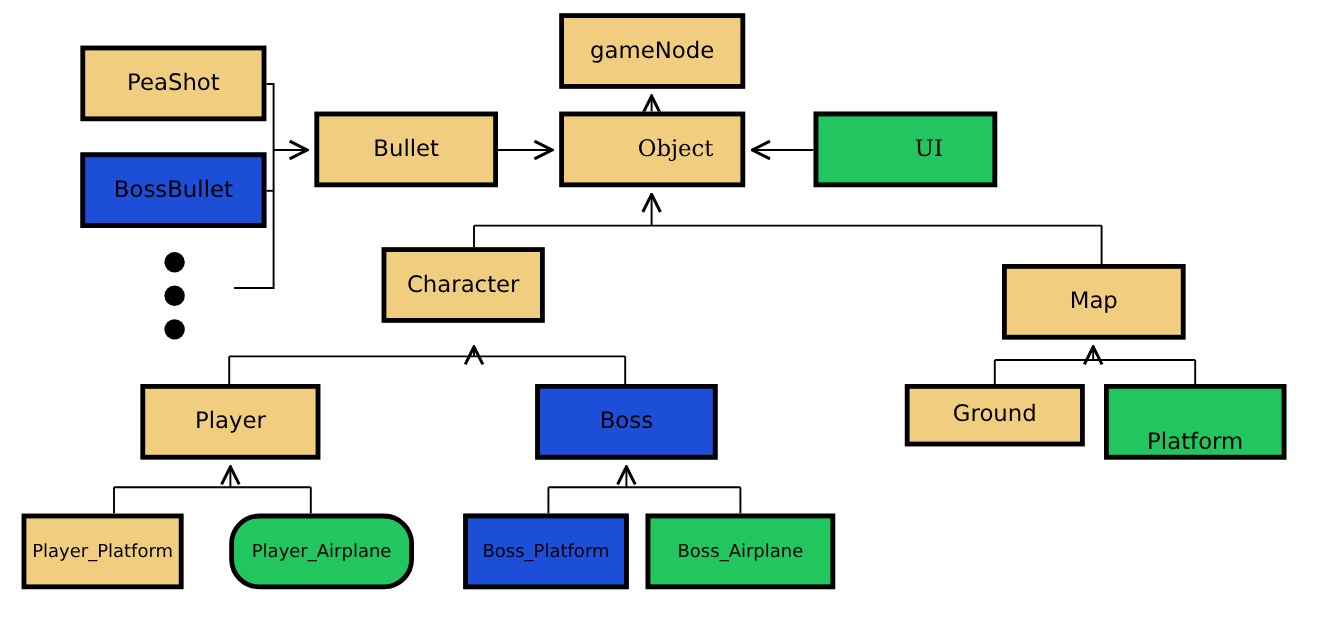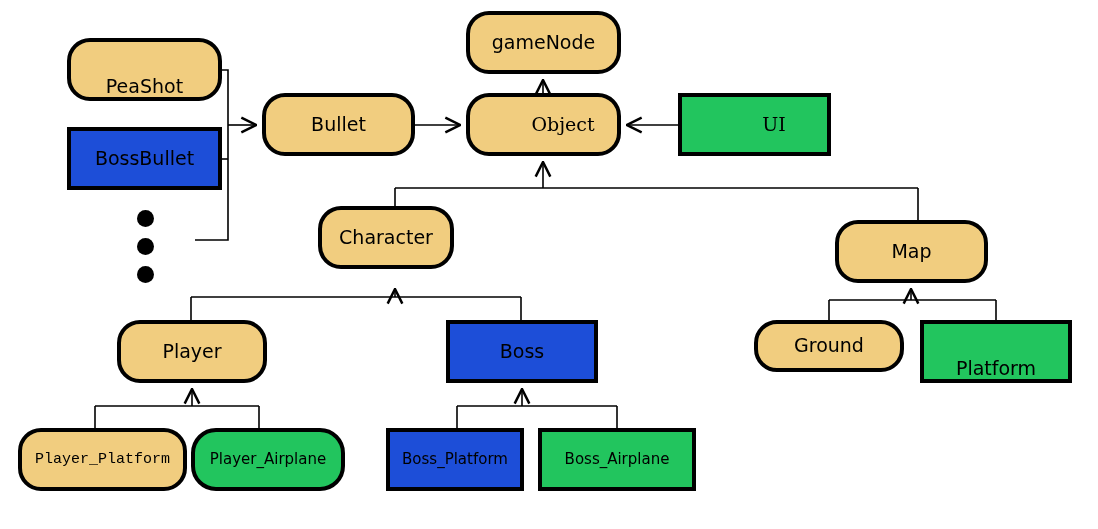--- a/index.html
+++ b/index.html
@@ -33,21 +33,21 @@
     text-align: center;
     color: #000000;
     line-height: 1.05;
     z-index: 3;
   }
   .node .lbl {
     display: block;
     padding: 0 4px;
     white-space: nowrap;
   }
-  .fill-yellow { background: #f1cd7f; border-radius: 23px; }
+  .fill-yellow { background: #f1cd7f; }
   .fill-pink   { background: #1d4ed8; }
   .fill-white  { background: #22c55e; }
 
   .sz-lg  { font-size: 19px; }
   .sz-sm  { font-size: 15px; }
   .serif  { font-family: "DejaVu Serif", "Liberation Serif", serif; margin-left: 39px; }
 
   .dot {
     position: absolute;
     width: 17px;
@@ -116,21 +116,21 @@
         <path d="M 522 389 L 522 406" marker-start="url(#arrow)"></path>
         <path d="M 457 406 L 617 406"></path>
         <path d="M 457 406 L 457 428"></path>
         <path d="M 617 406 L 617 428"></path>
       </g>
 
     </g>
   </svg>
 
   <div id="nodes">
-      <div class="node fill-yellow" style="left: 67px; top: 38px; width: 155px; height: 63px; align-items: flex-end;">
+      <div class="node fill-yellow" style="left: 67px; top: 38px; width: 155px; height: 63px;">
         <span class="lbl sz-lg">PeaShot</span>
       </div>
       <div class="node fill-pink" style="left: 67px; top: 127px; width: 155px; height: 63px;">
         <span class="lbl sz-lg">BossBullet</span>
       </div>
       <div class="node fill-yellow" style="left: 262px; top: 93px; width: 153px; height: 63px;">
         <span class="lbl sz-lg">Bullet</span>
       </div>
       <div class="node fill-yellow" style="left: 466px; top: 11px; width: 155px; height: 63px;">
         <span class="lbl sz-lg">gameNode</span>
@@ -152,21 +152,21 @@
       </div>
       <div class="node fill-pink" style="left: 446px; top: 320px; width: 152px; height: 63px;">
         <span class="lbl sz-lg">Boss</span>
       </div>
       <div class="node fill-yellow" style="left: 754px; top: 320px; width: 150px; height: 52px;">
         <span class="lbl sz-lg">Ground</span>
       </div>
       <div class="node fill-white" style="left: 920px; top: 320px; width: 152px; height: 63px; align-items: flex-end;">
         <span class="lbl sz-lg">Platform</span>
       </div>
-      <div class="node fill-yellow" style="left: 18px; top: 428px; width: 169px; height: 63px; font-family: Liberation Mono, monospace;">
+      <div class="node fill-yellow" style="left: 18px; top: 428px; width: 135px; height: 63px;">
         <span class="lbl sz-sm">Player_Platform</span>
       </div>
       <div class="node fill-white" style="left: 191px; top: 428px; width: 154px; height: 63px; border-radius: 25px;">
         <span class="lbl sz-sm">Player_Airplane</span>
       </div>
       <div class="node fill-pink" style="left: 386px; top: 428px; width: 138px; height: 63px;">
         <span class="lbl sz-sm">Boss_Platform</span>
       </div>
       <div class="node fill-white" style="left: 538px; top: 428px; width: 158px; height: 63px;">
         <span class="lbl sz-sm">Boss_Airplane</span>

